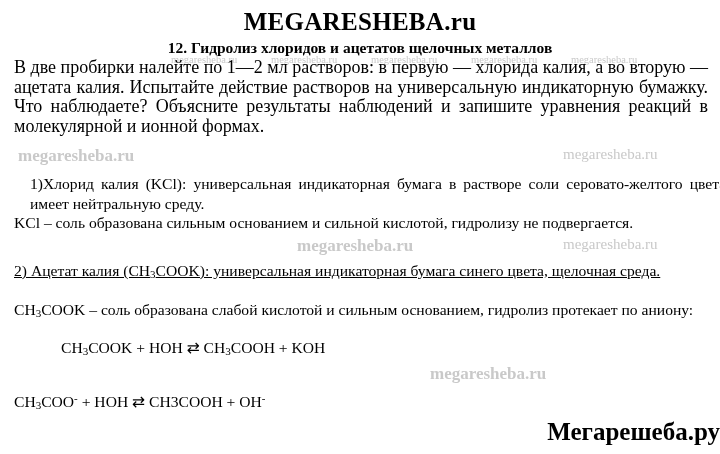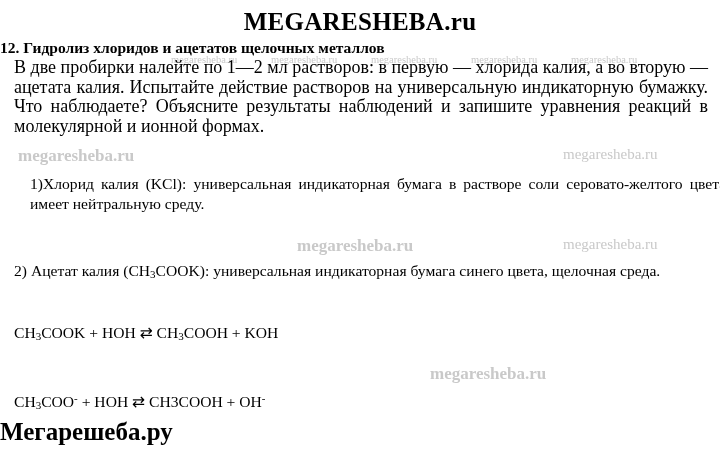--- a/index.html
+++ b/index.html
@@ -43,32 +43,32 @@
     font-size: 25px;
     font-weight: bold;
     font-family: "Liberation Serif", serif;
     letter-spacing: 0.3px;
   }
   .bottom-title {
     position: absolute;
     top: 418px;
     left: 0;
     width: 720px;
-    text-align: left;
+    text-align: right;
     font-size: 25px;
     font-weight: bold;
     font-family: "Liberation Serif", serif;
   }
 
   .section-title {
     position: absolute;
     top: 39px;
     left: 0;
     width: 720px;
-    text-align: left;
+    text-align: center;
     font-size: 15.5px;
     font-weight: bold;
   }
 
   .task-text {
     position: absolute;
     top: 58px;
     left: 14px;
     width: 694px;
     font-size: 18px;
@@ -81,31 +81,31 @@
     position: absolute;
     left: 14px;
     width: 700px;
     font-size: 15.6px;
     line-height: 19.5px;
     text-align: justify;
   }
 
   .p1 { top: 174px; margin-left: 16px; }
   .p2 { top: 213px; }
-  .p3 { top: 261px; }
+  .p3 { top: 261px; text-decoration: underline; }
   .p4 { top: 300px; }
 
   .eq {
     position: absolute;
     left: 14px;
     font-size: 15.6px;
     line-height: 19.5px;
     white-space: nowrap;
   }
-  .eq1 { top: 323px; }
+  .eq1 { top: 338px; margin-left: 47px; }
   .eq2 { top: 365px; }
   .eq3 { top: 389px; text-align: right; }
 
   sub {
     font-size: 11px;
     vertical-align: -2px;
   }
   sup {
     font-size: 11px;
     vertical-align: 5px;
@@ -125,25 +125,27 @@
   <div class="wm wm-sm" style="top:54px; left:571px;">megaresheba.ru</div>
 
   <div class="section-title">12. Гидролиз хлоридов и ацетатов щелочных металлов</div>
 
   <div class="task-text">В две пробирки налейте по 1—2 мл растворов: в первую — хлорида калия, а во вторую — ацетата калия. Испытайте действие растворов на универсальную индикаторную бумажку. Что наблюдаете? Объясните результаты наблюдений и запишите уравнения реакций в молекулярной и ионной формах.</div>
 
   <div class="wm wm-lg" style="top:146px; left:18px;">megaresheba.ru</div>
   <div class="wm wm-md" style="top:146px; left:563px;">megaresheba.ru</div>
 
   <div class="body-block p1">1)Хлорид калия (KCl): универсальная индикаторная бумага в растворе соли серовато-желтого цвета, имеет нейтральную среду.</div>
+  <div class="body-block p2">KCl – соль образована сильным основанием и сильной кислотой, гидролизу не подвергается.</div>
 
   <div class="wm wm-lg" style="top:236px; left:297px;">megaresheba.ru</div>
   <div class="wm wm-md" style="top:236px; left:563px;">megaresheba.ru</div>
 
   <div class="body-block p3">2) Ацетат калия (CH<sub>3</sub>COOK): универсальная индикаторная бумага синего цвета, щелочная среда.</div>
+  <div class="body-block p4">CH<sub>3</sub>COOK – соль образована слабой кислотой и сильным основанием, гидролиз протекает по аниону:</div>
 
   <div class="eq eq1">CH<sub>3</sub>COOK + HOH ⇄ CH<sub>3</sub>COOH + KOH</div>
   <div class="eq eq3">CH<sub>3</sub>COO<sup>-</sup> + HOH ⇄ CH3COOH + OH<sup>-</sup></div>
 
   <div class="wm wm-lg" style="top:364px; left:430px;">megaresheba.ru</div>
 
   <div class="bottom-title">Мегарешеба.ру</div>
 
 </div>
 

